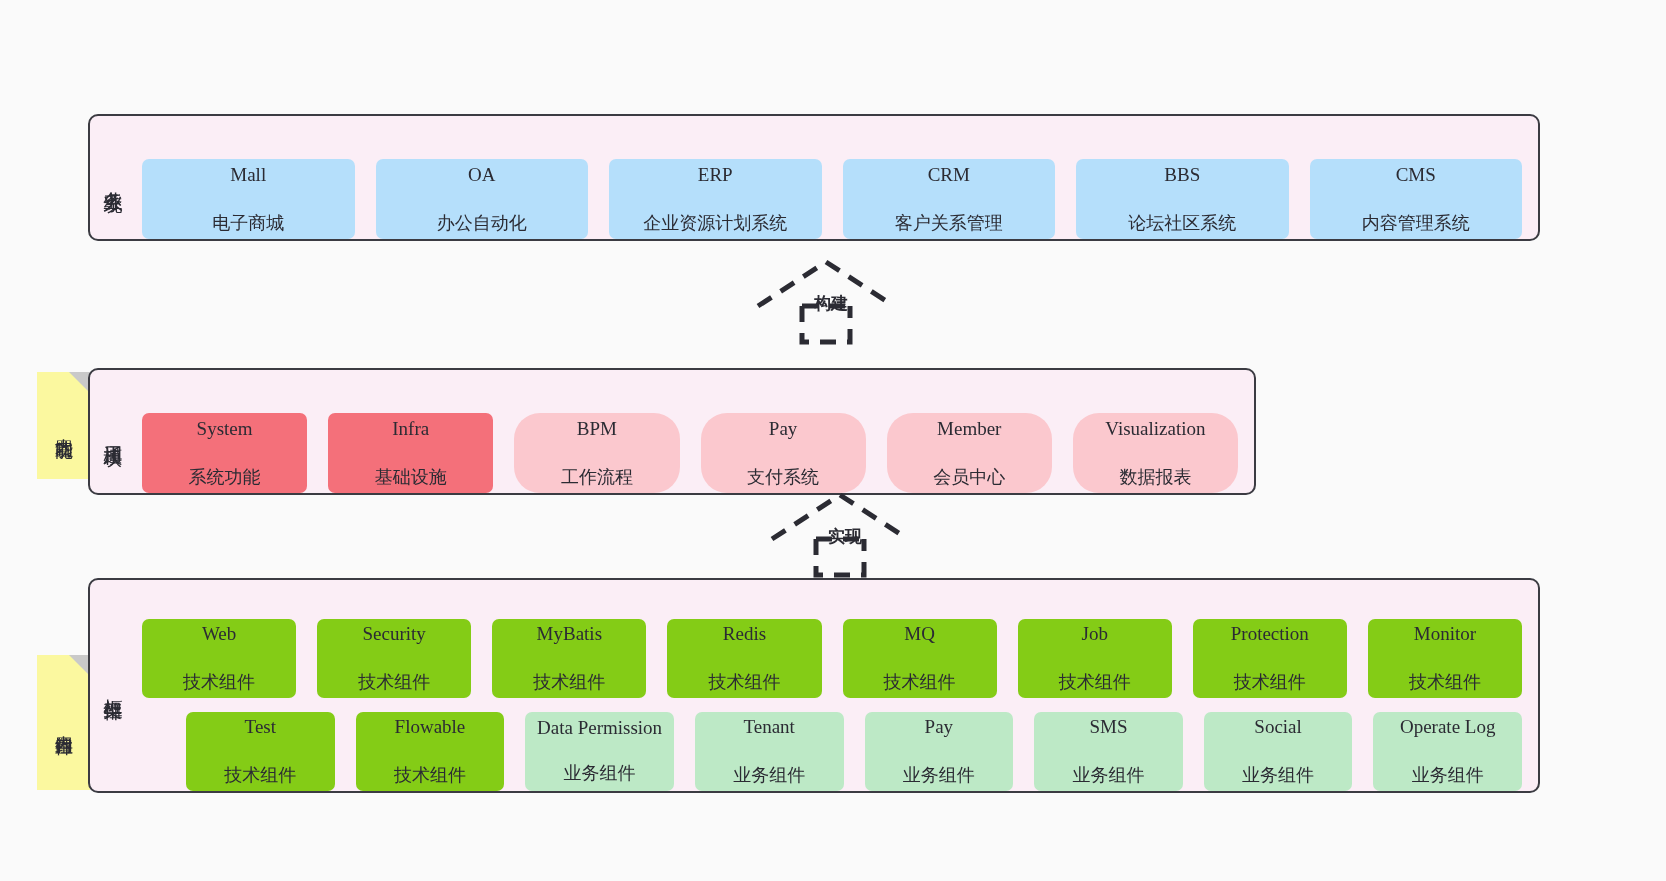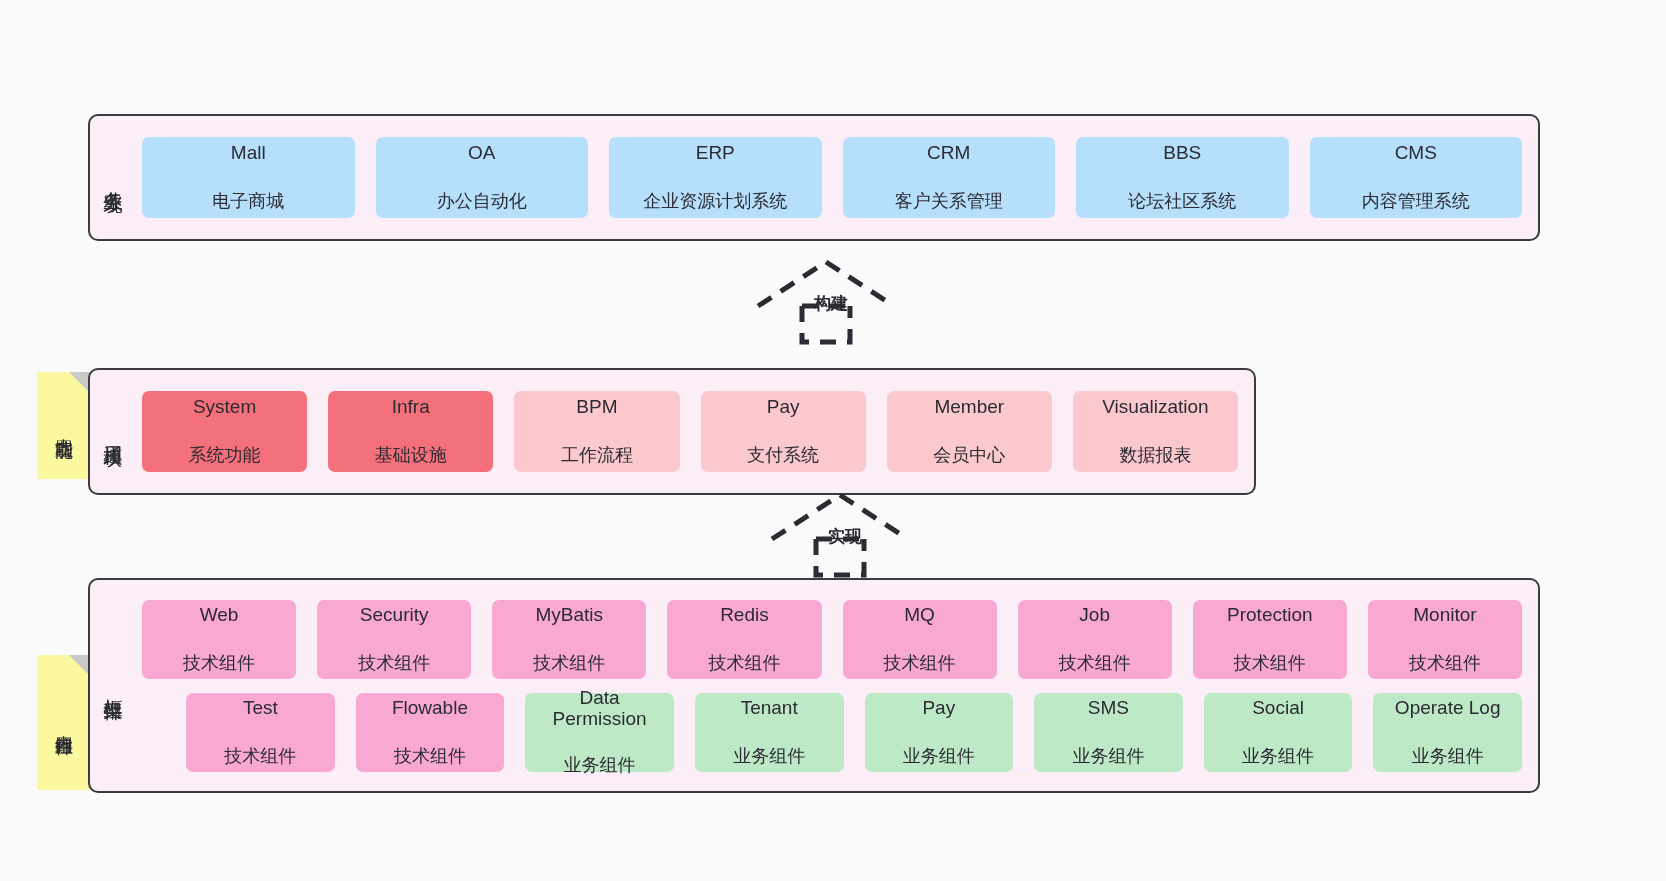--- a/index.html
+++ b/index.html
@@ -36,23 +36,24 @@
     line-height: 1.16;
     writing-mode: vertical-rl;
     text-orientation: upright;
     white-space: nowrap;
     user-select: none;
   }
   .layer-body {
     flex: 1 1 auto;
     display: flex;
     flex-direction: column;
-    justify-content: center;
+    justify-content: flex-end;
     gap: 14px;
     padding: 0 16px 0 6px;
+    font-family: Liberation Serif, serif;
   }
   .row {
     display: flex;
     gap: 21px;
     align-items: stretch;
   }
 
   
   .node {
     flex: 1 1 0;
@@ -65,22 +66,22 @@
     color: #2b2b33;
     line-height: 1.3;
     padding: 4px 6px;
     user-select: none;
   }
   .node .n-en { font-size: 19px; }
   .node .n-cn { font-size: 18px; margin-top: 24px; }
 
   .blue        { background: #b5dffb; }
   .red-solid   { background: #f4707a; }
-  .red-light   { background: #fbc8ce; }
-  .green-solid { background: #f9a8d4; }
+  .red-light   { background: #fbc8ce; border-radius: 26px; }
+  .green-solid { background: #84cc16; }
   .green-light { background: #bde9c6; }
 
   
   .sticky {
     position: absolute;
     background: #fbf89f;
     display: flex;
     align-items: center;
     justify-content: center;
     font-size: 18px;

